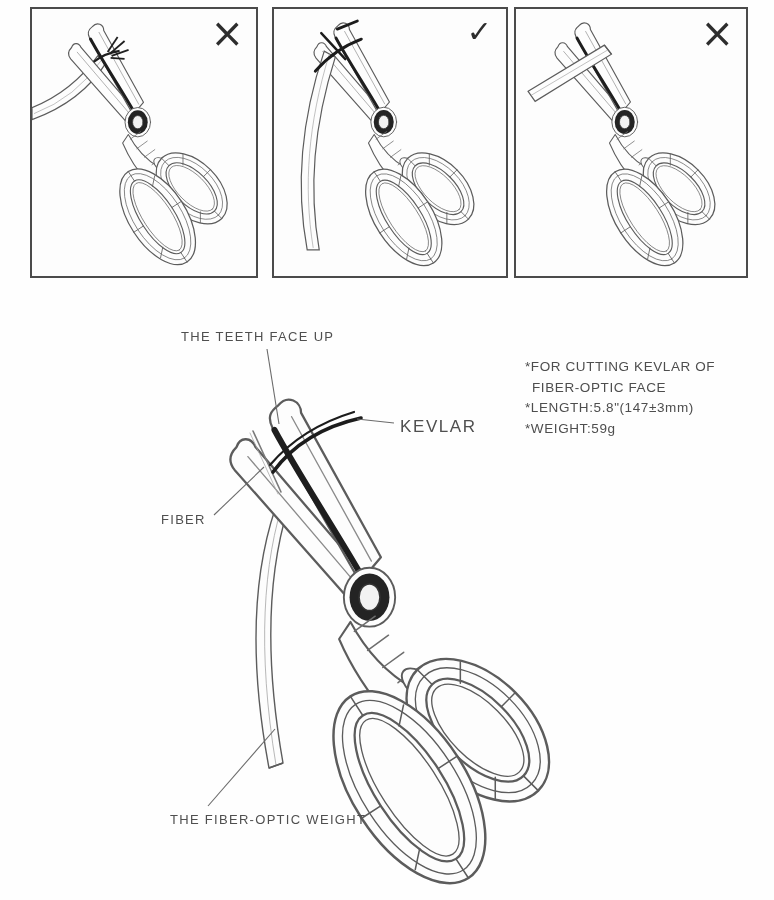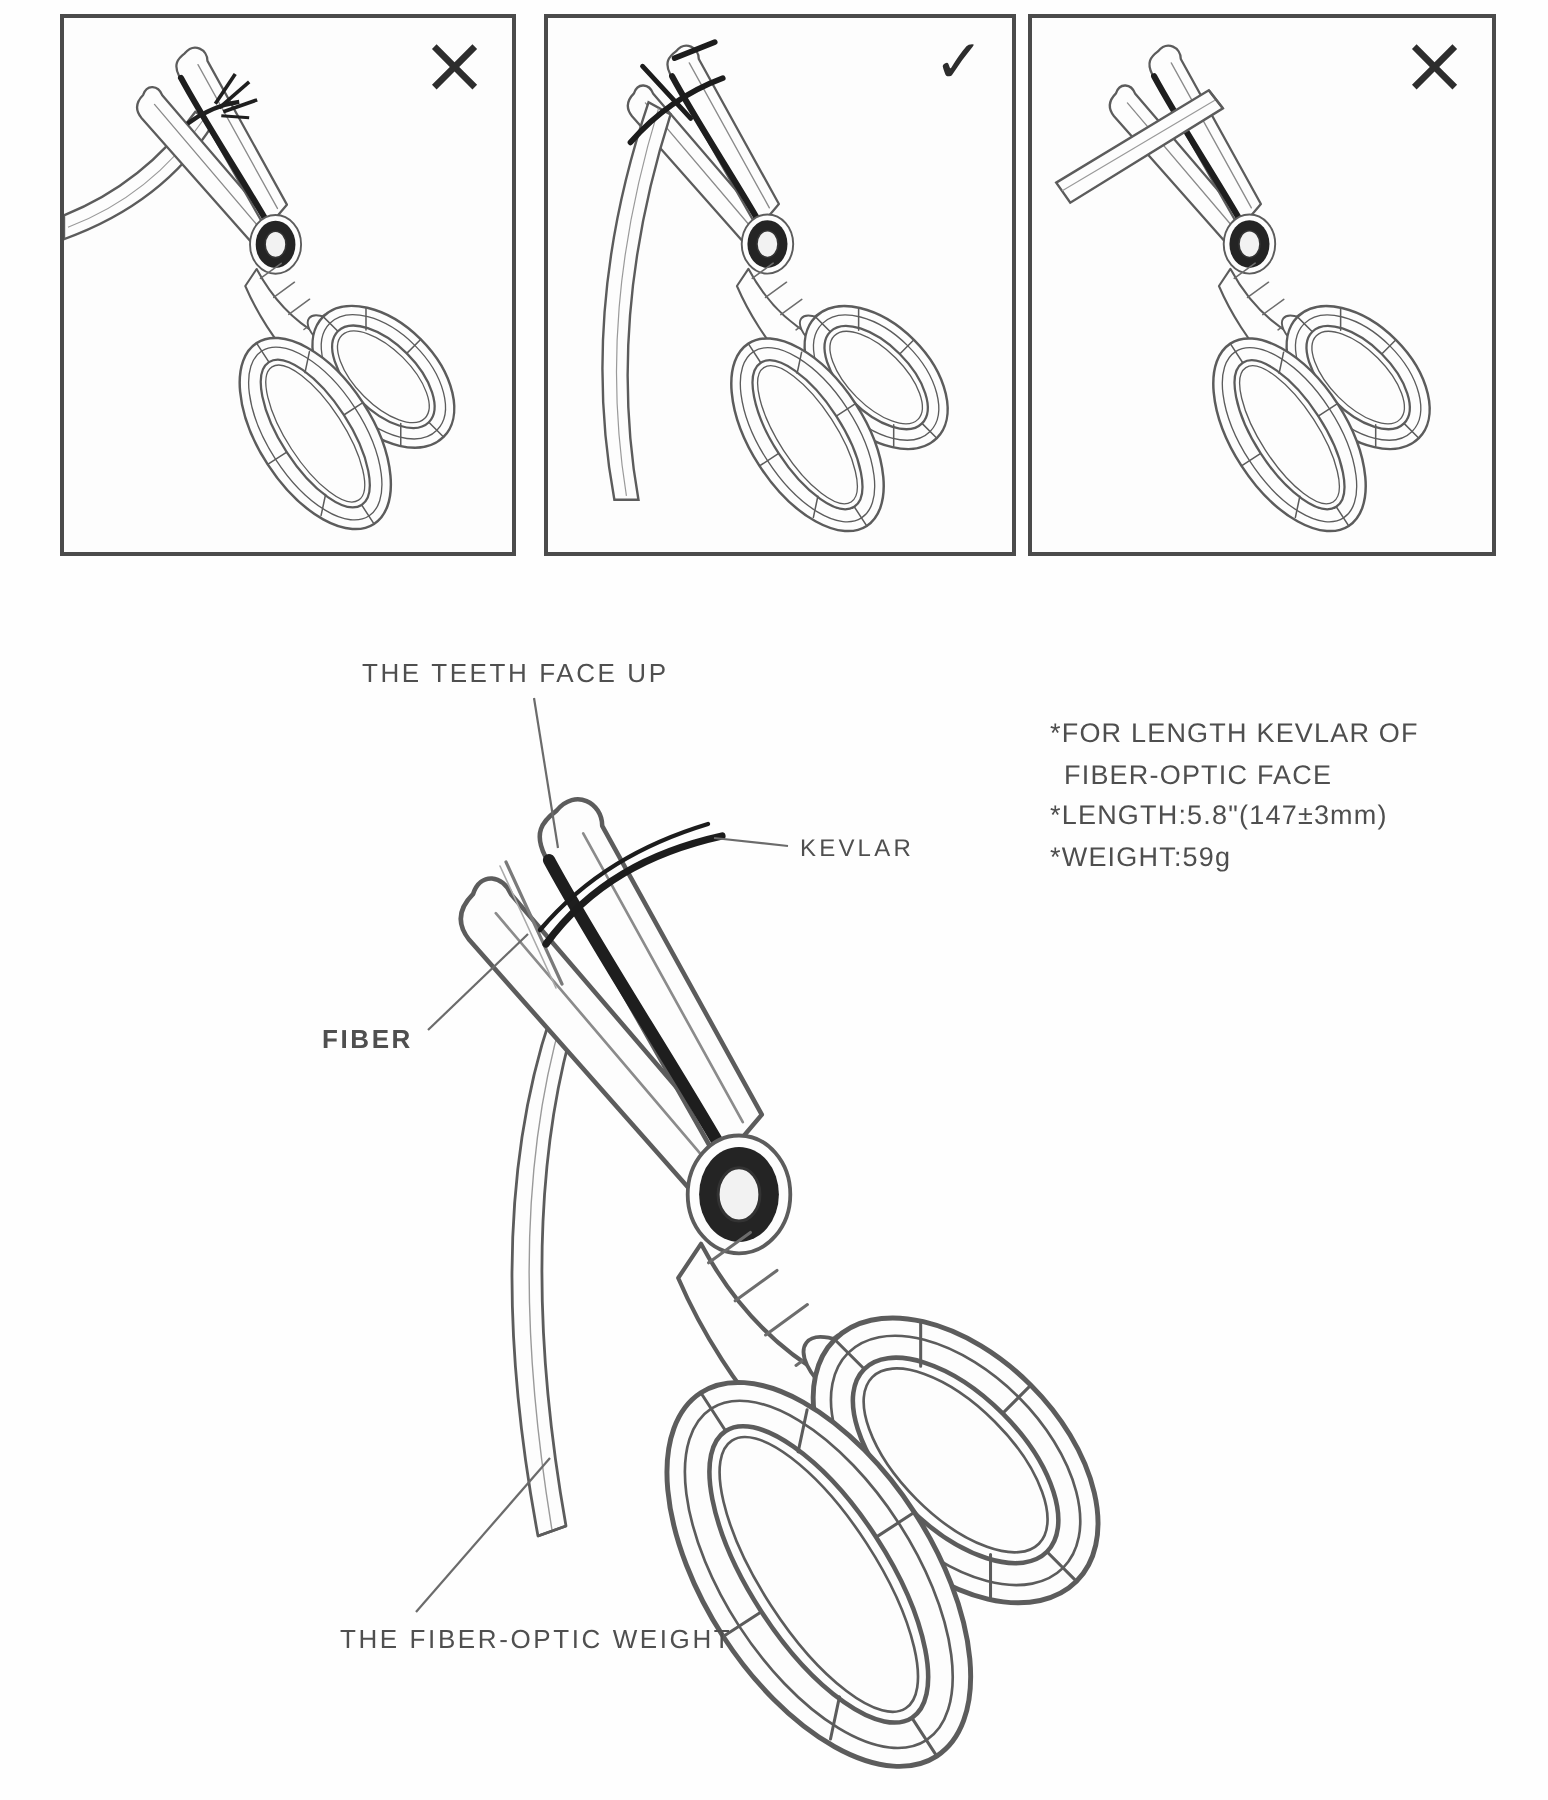--- a/index.html
+++ b/index.html
@@ -15,22 +15,22 @@
   .mark{position:absolute;top:4px;right:12px;line-height:1;color:#2d2d2d;
         font-family:"DejaVu Sans",sans-serif;}
   .mark.incorrect{font-size:40px;font-weight:400;}
   .mark.correct{font-size:30px;top:8px;right:14px;font-weight:600;}
   
   .diagram{position:absolute;left:17px;top:0;width:774px;height:643px;}
   .big-art{position:absolute;left:0;top:300px;width:774px;height:600px;}
   .lbl{position:absolute;white-space:nowrap;color:#4f4f4f;font-size:13px;
        letter-spacing:1.3px;line-height:1;}
   .lbl.teeth{left:164px;top:330px;}
-  .lbl.kevlar{left:383px;top:418px;font-size:12px;letter-spacing:1.6px;}
-  .lbl.fiber{left:144px;top:513px;font-weight:bold;}
+  .lbl.kevlar{left:383px;top:418px;font-size:17px;letter-spacing:1.6px;}
+  .lbl.fiber{left:144px;top:513px;}
   .lbl.cable{left:153px;top:813px;}
   .spec{position:absolute;left:508px;top:357px;color:#4e4e4e;font-size:13.5px;
         line-height:20.5px;letter-spacing:0.6px;white-space:nowrap;}
   .spec .title{margin-bottom:5px;}
   .spec .indent{padding-left:7px;}
   svg{display:block;}
 </style>
 </head>
 <body>
 
@@ -151,20 +151,20 @@
         <path d="M191,506 L258,429"></path>
       </g>
     </svg>
 
     <div class="lbl teeth">THE TEETH FACE UP</div>
     <div class="lbl kevlar">KEVLAR</div>
     <div class="lbl fiber">FIBER</div>
     <div class="lbl cable">THE FIBER-OPTIC WEIGHT</div>
 
     <div class="spec">
-      <div class="spec-line">*FOR LENGTH KEVLAR OF</div>
+      <div class="spec-line">*FOR CUTTING KEVLAR OF</div>
       <div class="spec-line indent">FIBER-OPTIC FACE</div>
       <div class="spec-line">*LENGTH:5.8"(147±3mm)</div>
       <div class="spec-line">*WEIGHT:59g</div>
     </div>
   </div>
 
 </div>
 
 </body></html>

